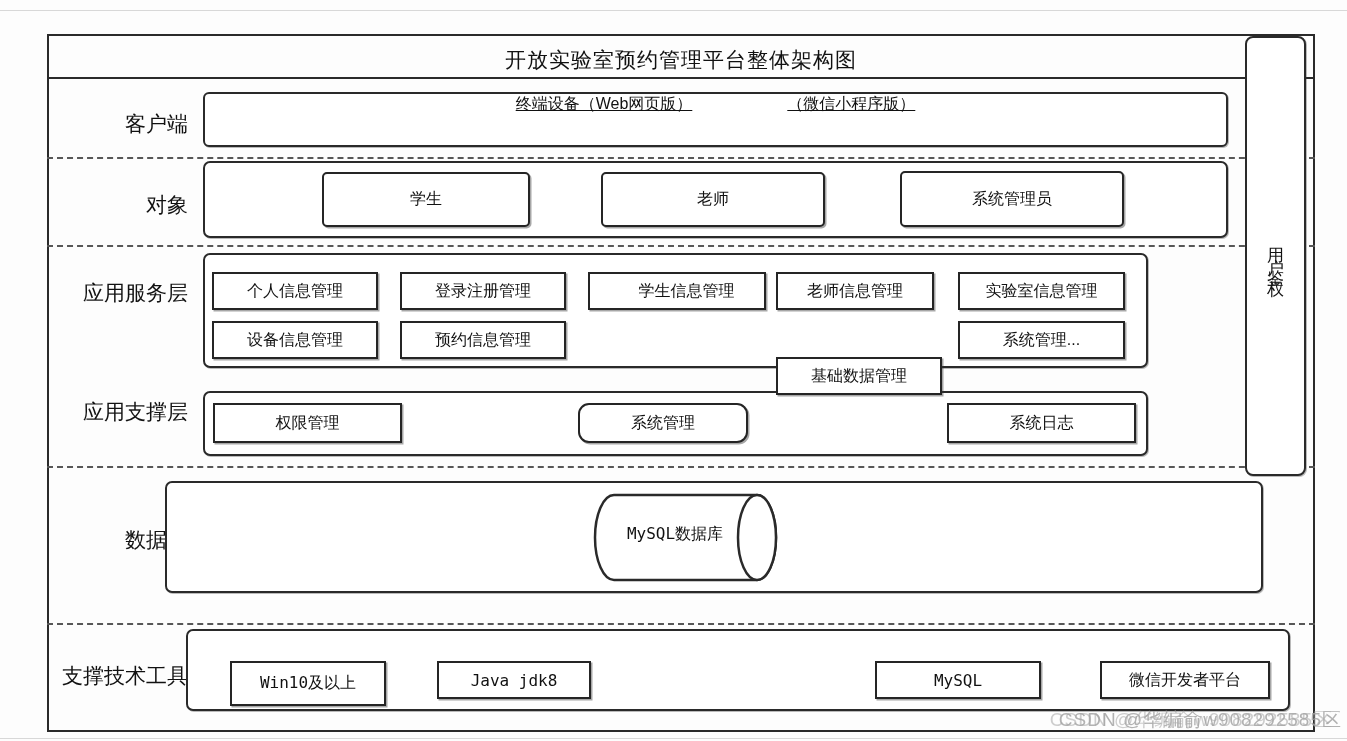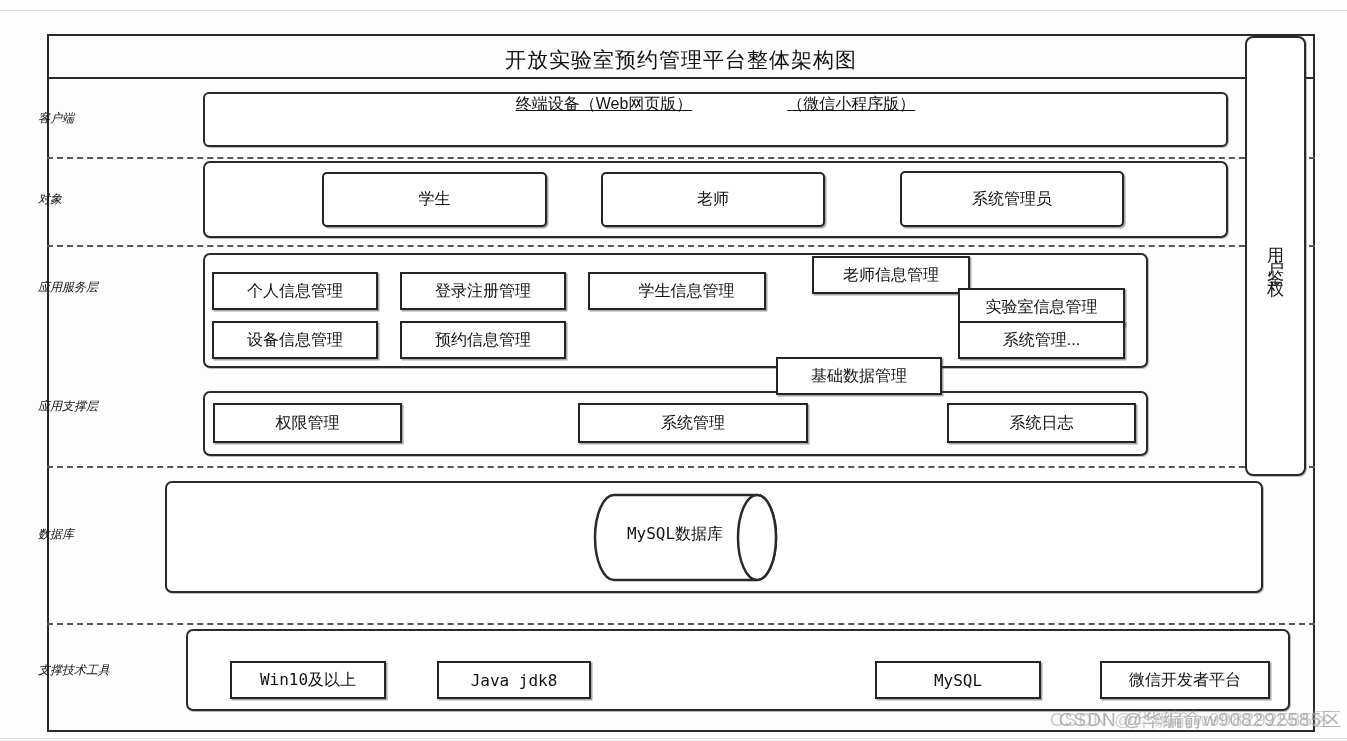--- a/index.html
+++ b/index.html
@@ -12,22 +12,22 @@
     position:absolute; left:47px; top:34px; width:1268px; height:698px;
     border:2px solid #2a2a2a; box-sizing:border-box; background:transparent; z-index:1;
   }
   .page-title {
     position:absolute; left:47px; top:46px; width:1268px; text-align:center;
     font-size:21px; letter-spacing:1px; z-index:2;
   }
   .hline  { position:absolute; left:47px; width:1268px; height:0; border-top:2px solid #2a2a2a; z-index:1; }
   .dashline { position:absolute; left:47px; width:1268px; height:0; border-top:2px dashed #575757; z-index:1; }
   .row-label {
-    position:absolute; left:38px; width:150px; text-align:left;
-    font-size:12px; z-index:2;font-style:italic;
+    position:absolute; left:38px; width:150px; text-align:right;
+    font-size:21px; z-index:2;
   }
   
   .ob {
     position:absolute; border:2px solid #2a2a2a; border-radius:7px; background:#ffffff;
     box-sizing:border-box; box-shadow:1px 1px 0 rgba(60,60,60,.35); z-index:2;
   }
   
   .ib {
     position:absolute; border:2px solid #252525; background:#ffffff;
     display:flex; align-items:center; justify-content:center;
@@ -88,81 +88,81 @@
   <div class="row-label" style="top:398px;">应用支撑层</div>
   <div class="row-label" style="top:526px;">数据库</div>
   <div class="row-label" style="top:662px;">支撑技术工具</div>
 
   <div class="terminal-box">
     <span>终端设备（Web网页版）</span>
     <span>（微信小程序版）</span>
   </div>
 
   <div class="ob" style="left:203px; top:161px; width:1025px; height:77px;"></div>
-  <div class="ib rounded" style="left:322px; top:172px; width:225px; height:55px;">
+  <div class="ib rounded" style="left:322px; top:172px; width:208px; height:55px;">
     <span>学生</span>
   </div>
   <div class="ib rounded" style="left:601px; top:172px; width:224px; height:55px;">
     <span>老师</span>
   </div>
   <div class="ib rounded" style="left:900px; top:171px; width:224px; height:56px;">
     <span>系统管理员</span>
   </div>
 
   <div class="ob" style="left:203px; top:253px; width:945px; height:115px;"></div>
   <div class="ib" style="left:212px; top:272px; width:166px; height:38px;">
     <span>个人信息管理</span>
   </div>
   <div class="ib" style="left:400px; top:272px; width:166px; height:38px;">
     <span>登录注册管理</span>
   </div>
   <div class="ib" style="left:588px; top:272px; width:178px; height:38px;padding-left:19px;">
     <span>学生信息管理</span>
   </div>
-  <div class="ib" style="left:776px; top:256px; width:158px; height:38px;margin-left:36px;">
+  <div class="ib" style="left:776px; top:272px; width:158px; height:38px;">
     <span>老师信息管理</span>
   </div>
-  <div class="ib" style="left:958px; top:272px; width:167px; height:38px;margin-top:16px;">
+  <div class="ib" style="left:958px; top:272px; width:167px; height:38px;">
     <span>实验室信息管理</span>
   </div>
   <div class="ib" style="left:212px; top:321px; width:166px; height:38px;">
     <span>设备信息管理</span>
   </div>
   <div class="ib" style="left:400px; top:321px; width:166px; height:38px;">
     <span>预约信息管理</span>
   </div>
   <div class="ib" style="left:776px; top:321px; width:166px; height:38px;margin-top:36px;">
     <span>基础数据管理</span>
   </div>
   <div class="ib" style="left:958px; top:321px; width:167px; height:38px;">
     <span>系统管理...</span>
   </div>
 
   <div class="ob" style="left:203px; top:391px; width:945px; height:65px;"></div>
   <div class="ib" style="left:213px; top:403px; width:189px; height:40px;">
     <span>权限管理</span>
   </div>
-  <div class="ib" style="left:578px; top:403px; width:230px; height:40px;">
+  <div class="ib" style="left:578px; top:403px; width:170px; height:40px;border-radius:11px;">
     <span>系统管理</span>
   </div>
   <div class="ib" style="left:947px; top:403px; width:189px; height:40px;">
     <span>系统日志</span>
   </div>
 
   <div class="ob" style="left:165px; top:481px; width:1098px; height:112px;"></div>
   <div class="cyl-wrap">
     <svg width="188" height="91" viewBox="0 0 188 91">
       <path d="M 23 3 A 19 42.5 0 0 0 23 88 L 166 88 A 19 42.5 0 0 0 166 3 Z" fill="#ffffff" stroke="#2a2a2a" stroke-width="2.5"></path>
       <ellipse cx="166" cy="45.5" rx="19" ry="42.5" fill="#ffffff" stroke="#2a2a2a" stroke-width="2.5"></ellipse>
     </svg>
   </div>
   <div class="cyl-label mono">MySQL数据库</div>
 
   <div class="ob" style="left:186px; top:629px; width:1104px; height:82px;"></div>
-  <div class="ib mono" style="left:230px; top:661px; width:156px; height:38px;">
+  <div class="ib mono" style="left:230px; top:661px; width:156px; height:45px;">
     <span>Win10及以上</span>
   </div>
   <div class="ib mono" style="left:437px; top:661px; width:154px; height:38px;">
     <span>Java jdk8</span>
   </div>
   <div class="ib mono" style="left:875px; top:661px; width:166px; height:38px;">
     <span>MySQL</span>
   </div>
   <div class="ib mono" style="left:1100px; top:661px; width:170px; height:38px;">
     <span>微信开发者平台</span>

